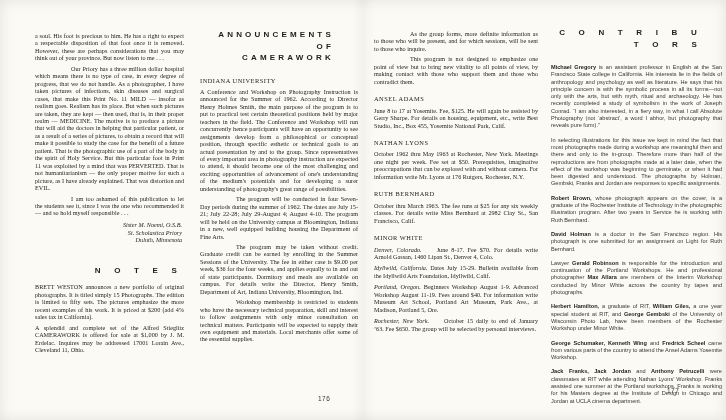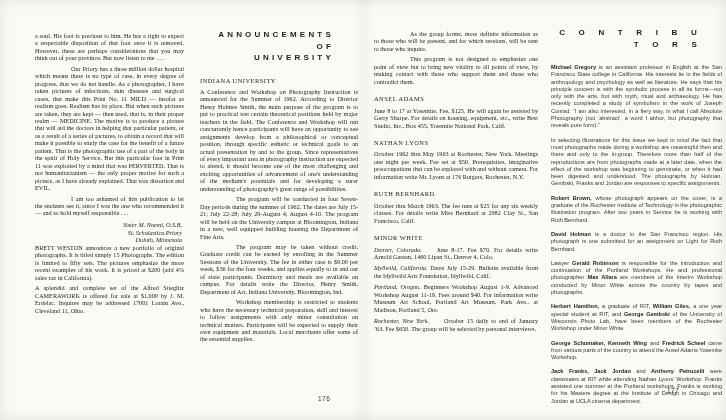--- a/index.html
+++ b/index.html
@@ -70,28 +70,29 @@
 
   <div class="col col1">
     <p class="flush">a soul. His foot is precious to him. He has a right to expect a respectable disposition of that foot once it is removed. However, these are perhaps considerations that you may think out of your province. But now listen to me . . .</p>
     <p class="indent">Our Priory has a three million dollar hospital which means there is no type of case, in every degree of progress, that we do not handle. As a photographer, I have taken pictures of infections, skin diseases and surgical cases, that make this Print No. 11 MILD — insofar as realism goes. Realism has its place. But when such pictures are taken, they are kept — then used, that is, in their proper realm — MEDICINE. The motive is to produce a picture that will aid the doctors in helping that particular patient, or as a result of a series of pictures, to obtain a record that will make it possible to study the case for the benefit of a future patient. That is the photographic use of a part of the body in the spirit of Holy Service. But this particular foot in Print 11 was exploited by a mind that was PERVERTED. That is not humanitarianism — the only proper motive for such a picture, as I have already explained. That was distortion and EVIL.</p>
     <p class="indent">I am too ashamed of this publication to let the students see it, since I was the one who recommended it — and so hold myself responsible . . .</p>
     <div class="sig">
       <div>Sister M. Noemi, O.S.B.</div>
       <div>St. Scholastica Priory</div>
       <div>Duluth, Minnesota</div>
     </div>
+    <h2 class="big-heading notes-heading">N O T E S</h2>
     <p class="flush">BRETT WESTON announces a new portfolio of original photographs. It is titled simply 15 Photographs. The edition is limited to fifty sets. The pictures emphasize the more recent examples of his work. It is priced at $200 (add 4% sales tax in California).</p>
     <p class="flush">A splendid and complete set of the Alfred Stieglitz CAMERAWORK is offered for sale at $1,000 by J. M. Erdelac. Inquires may be addressed 17001 Lorain Ave., Cleveland 11, Ohio.</p>
   </div>
 
   <div class="col col2">
     <h1 class="big-heading announce-heading">
       <span>ANNOUNCEMENTS OF</span><br>
-      <span>UNIVERSITY</span>
+      <span>CAMERAWORK</span>
     </h1>
     <h3 class="sub-heading">INDIANA UNIVERSITY</h3>
     <p class="flush">A Conference and Workshop on Photography Instruction is announced for the Summer of 1962. According to Director Henry Holmes Smith, the main purpose of the program is to put to practical test certain theoretical positions held by major teachers in the field. The Conference and Workshop will run concurrently hence participants will have an opportunity to see assignments develop from a philosophical or conceptual position, through specific esthetic or technical goals to an actual presentation by and to the group. Since representatives of every important area in photography instruction are expected to attend, it should become one of the most challenging and exciting opportunities of advancement of one's understanding of the medium's potentials and for developing a surer understanding of photography's great range of possibilities.</p>
     <p class="indent">The program will be conducted in four Seven-Day periods during the summer of 1962. The dates are July 15-21; July 22-28; July 29-August 4; August 4-10. The program will be held on the University campus at Bloomington, Indiana in a new, well equipped building housing the Department of Fine Arts.</p>
     <p class="indent">The program may be taken without credit. Graduate credit can be earned by enrolling in the Summer Sessions of the University. The fee in either case is $9.00 per week, $36 for the four weeks, and applies equally to in and out of state participants. Dormitory and meals are available on campus. For details write the Director, Henry Smith, Department of Art, Indiana University, Bloomington, Ind.</p>
     <p class="indent">Workshop membership is restricted to students who have the necessary technical preparation, skill and interest to follow assignments with only minor consultation on technical matters. Participants will be expected to supply their own equipment and materials. Local merchants offer some of the essential supplies.</p>
   </div>
 
   <div class="col col3">
     <p class="indent">As the group forms, more definite information as to those who will be present, and for which sessions, will be sent to those who inquire.</p>

